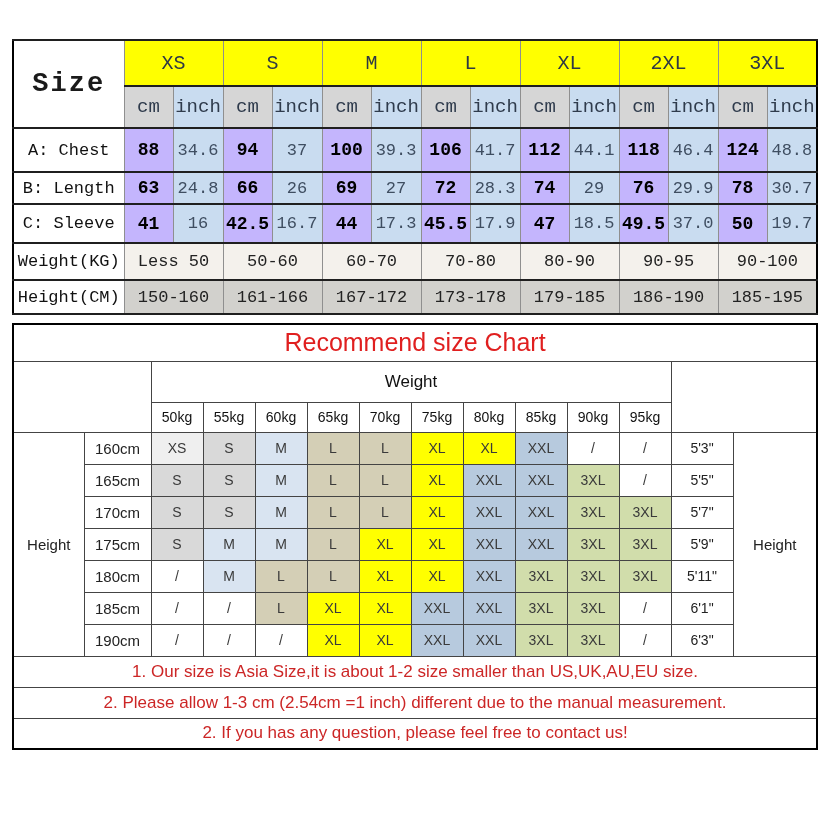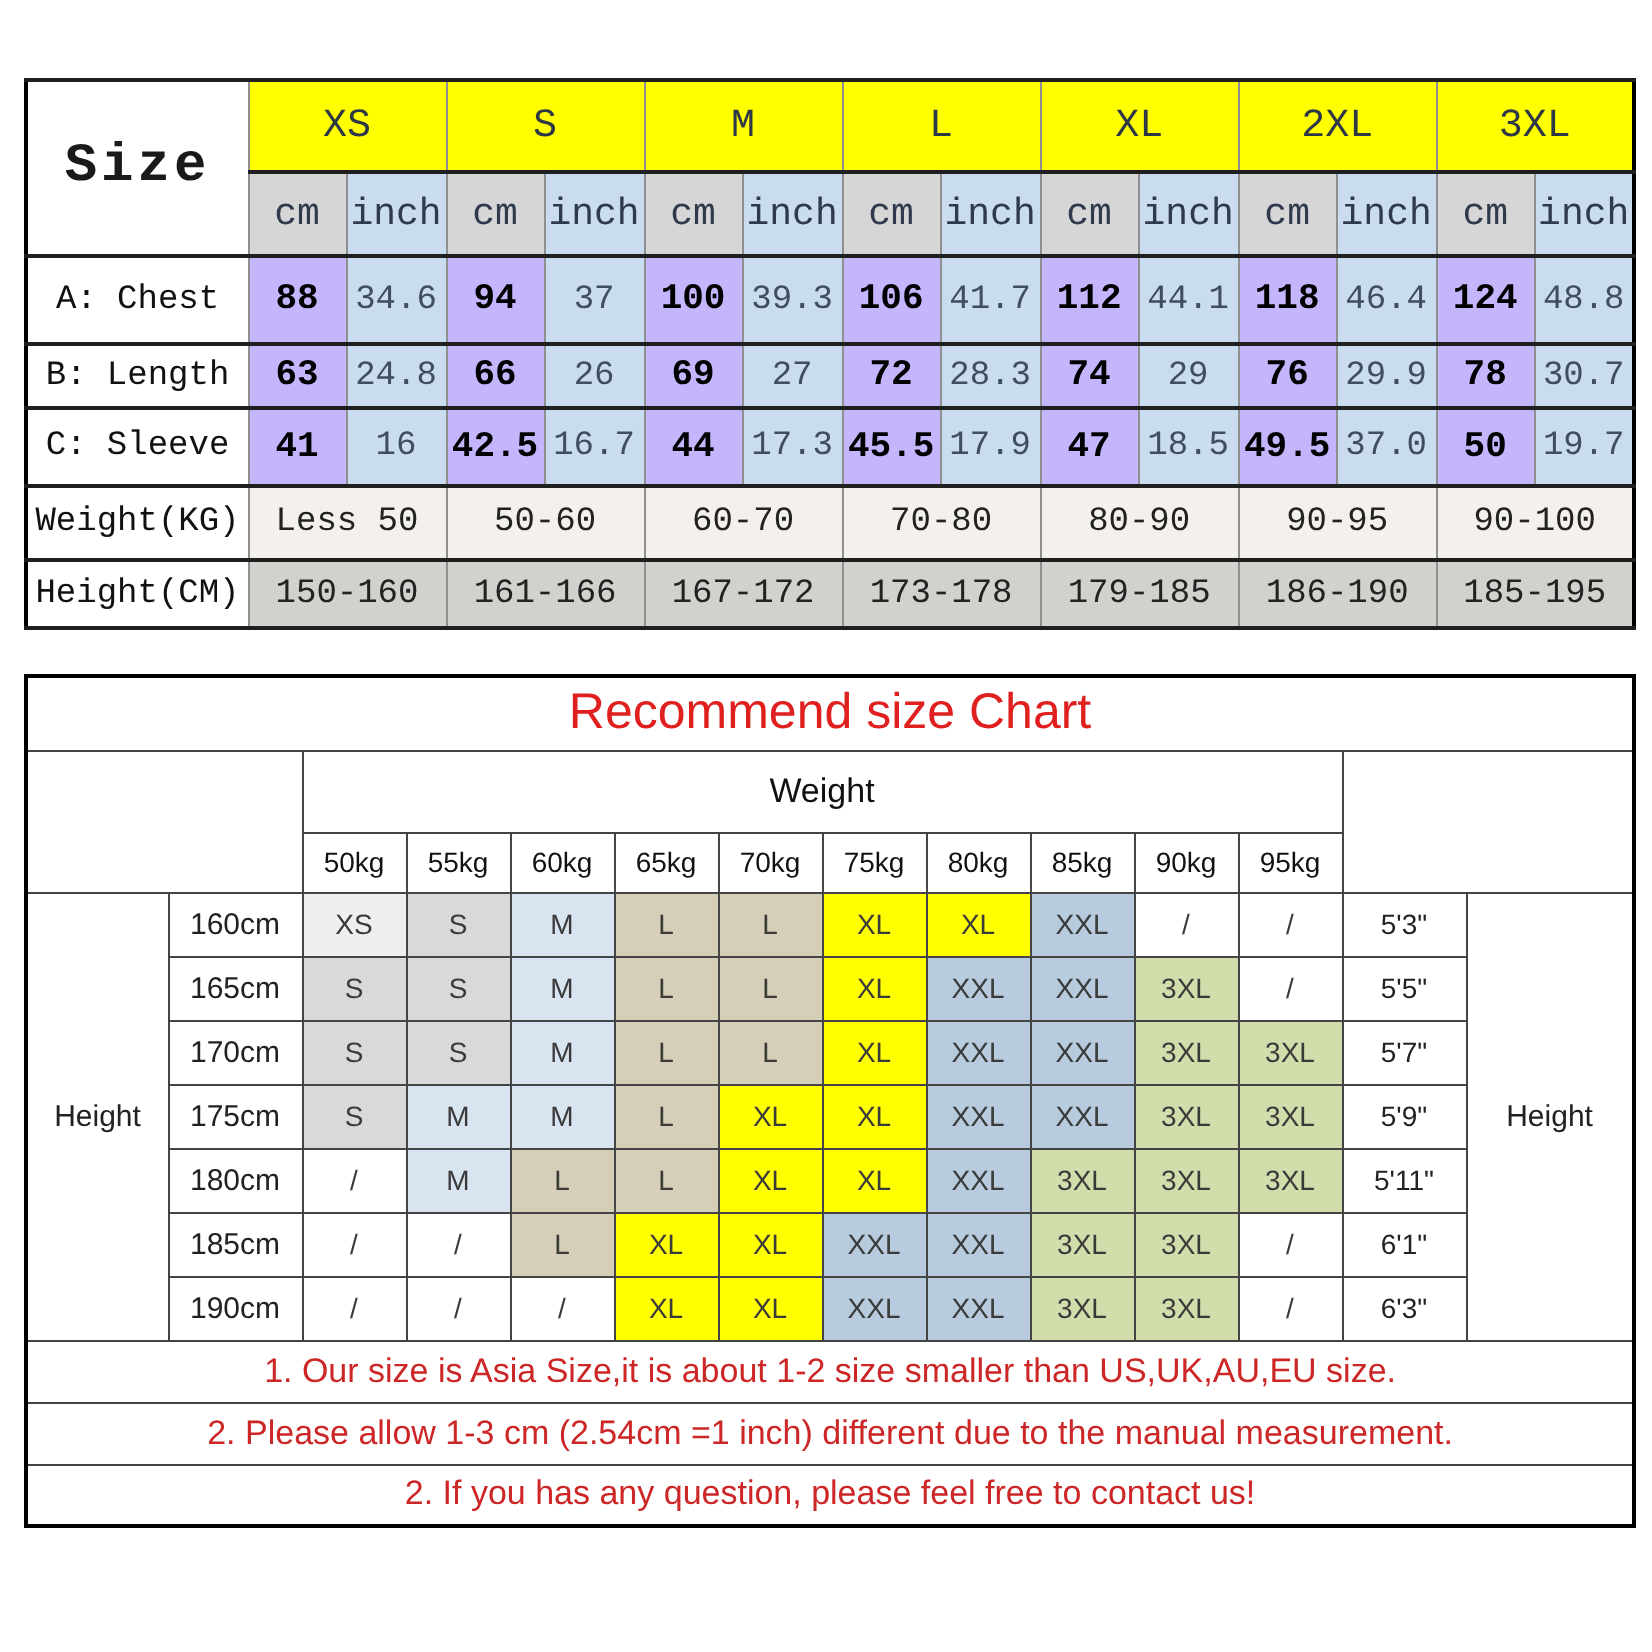--- a/index.html
+++ b/index.html
@@ -33,21 +33,21 @@
   .unit-in{background:#c9dcf0;font-size:19px;font-weight:normal;color:#2f3b4c;}
   .rlabel{background:#fff;text-align:left;padding-left:5px;font-size:17px;color:#111;}
   .vcm{background:#c4b5fd;font-size:18px;font-weight:bold;color:#000;}
   .vin{background:#c9dcf0;font-size:17px;color:#3f4e61;}
   .span-val{font-size:17px;color:#222;}
   #size-body tr:nth-child(4) .span-val{background:#f4f1ec;}
   #size-body tr:nth-child(5) .span-val{background:#d2d1cd;}
 
   
   .rec-table{
-    position:absolute;left:12px;top:337px;width:804px;
+    position:absolute;left:12px;top:323px;width:804px;
     border-collapse:collapse;table-layout:fixed;
     border:2px solid #000;color:#222;
   }
   .rec-table th,.rec-table td{
     padding:0;text-align:center;vertical-align:middle;
     border:1px solid #444;overflow:hidden;white-space:nowrap;
   }
   .rec-table thead tr:nth-child(1){height:37px;}
   .rec-table thead tr:nth-child(2){height:41px;}
   .rec-table thead tr:nth-child(3){height:30px;}

